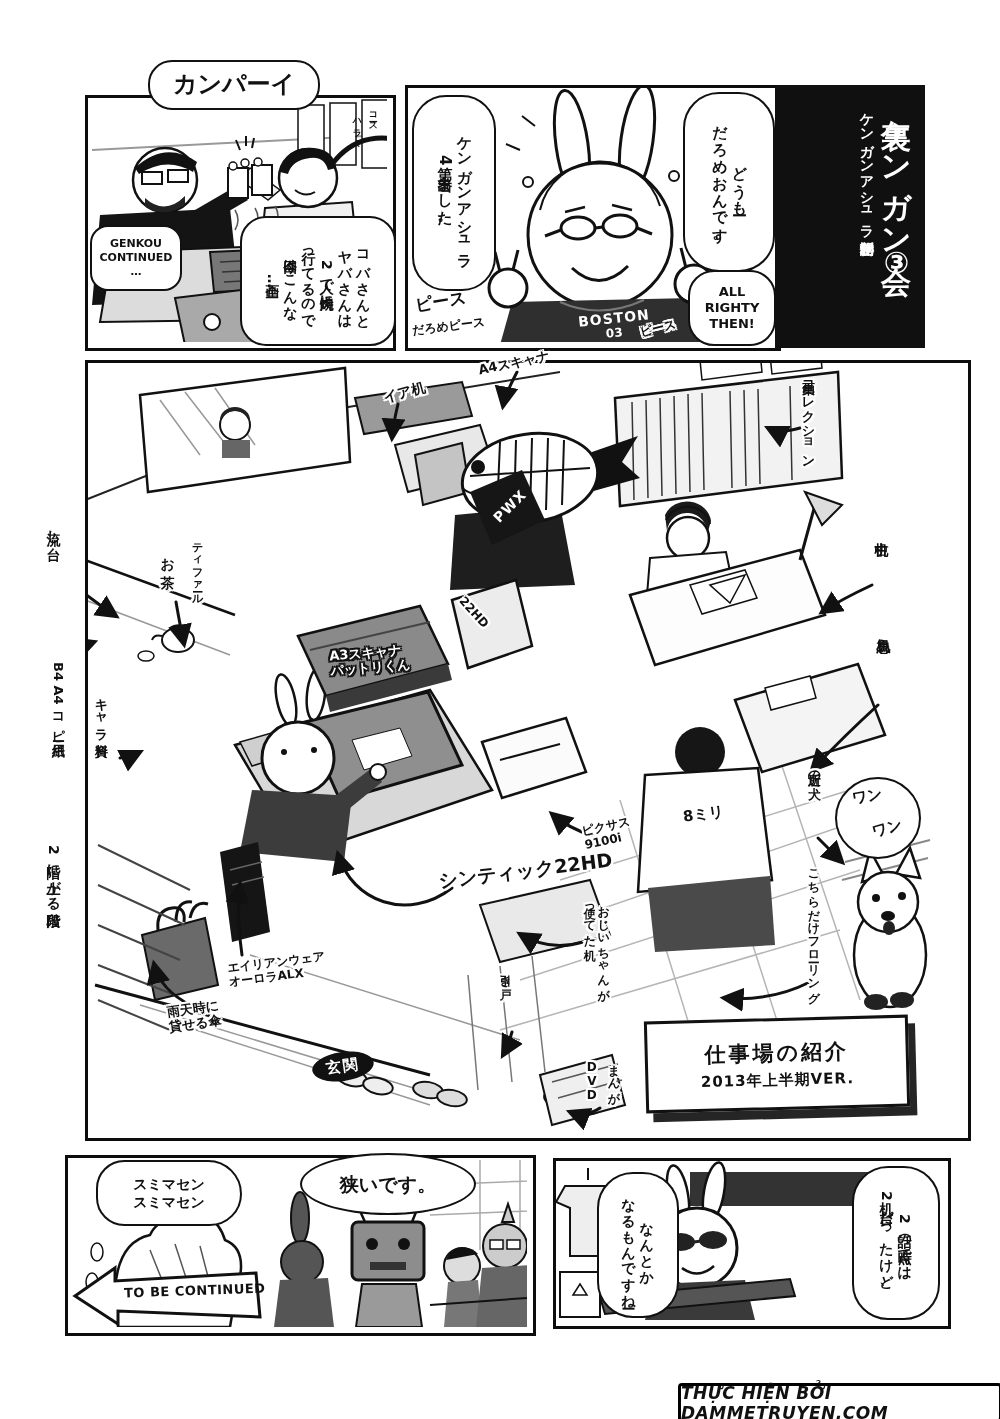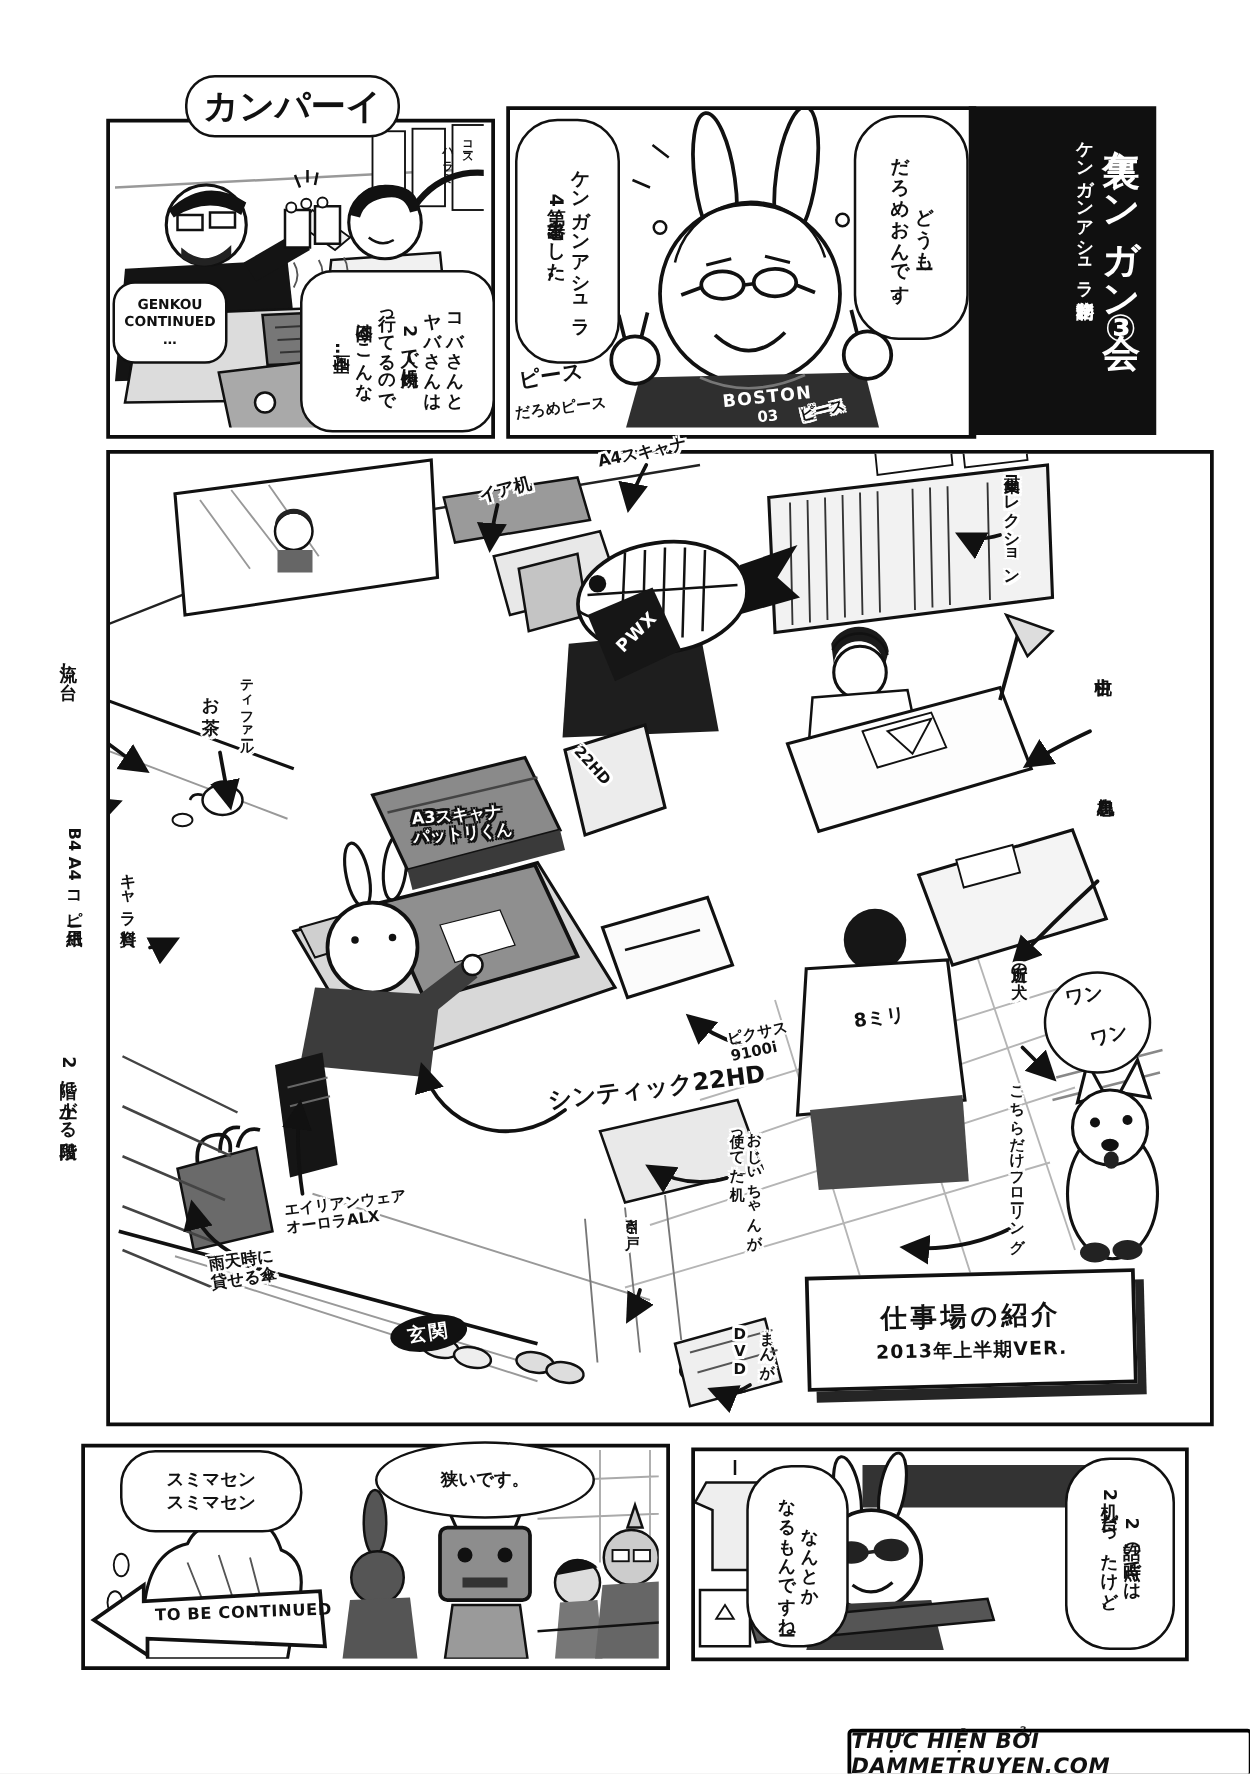--- a/index.html
+++ b/index.html
@@ -344,37 +344,40 @@
         <polygon points="655,1284 745,1280 755,1320 645,1320" fill="#3a3a3a"></polygon>
         <circle cx="662" cy="1290" r="10" fill="#fff" stroke="#111" stroke-width="2"></circle>
         <path d="M658,1282 L646,1262" stroke="#111" stroke-width="2.5"></path>
       </g>
       <polygon points="600,1297 790,1279 795,1296 605,1314" fill="#555" stroke="#111" stroke-width="2"></polygon>
       <rect x="560" y="1272" width="40" height="45" fill="#fff" stroke="#111" stroke-width="2"></rect>
       <path d="M573,1295 L580,1284 L587,1295 z" fill="none" stroke="#111" stroke-width="1.5"></path>
     </g>
   </svg>
 
-  <div class="bb" style="left:148px;top:60px;width:168px;height:46px;border-radius:24px;font-size:28px;">カンパーイ</div>
+  <div class="bb" style="left:148px;top:60px;width:168px;height:46px;border-radius:24px;font-size:24px;">カンパーイ</div>
   <div class="bb" style="left:90px;top:225px;width:88px;height:62px;border-radius:18px;font-size:11px;line-height:1.25;">GENKOU
 CONTINUED
 …</div>
   <div class="bb v" style="left:240px;top:216px;width:152px;height:126px;border-radius:26px;font-size:14px;">コバさんと
 ヤバさんは
 2人で焼肉に
 行ってるので
 今回はこんな
 企画…</div>
   <div class="lb v" style="left:352px;top:112px;font-size:9px;font-weight:700;">ハラミ</div>
   <div class="lb v" style="left:368px;top:106px;font-size:9px;font-weight:700;">コース</div>
 
   <div class="bb v" style="left:412px;top:95px;width:80px;height:192px;border-radius:34px;font-size:15px;">ケンガンアシュラ
 第4巻出ました。</div>
   <div class="bb v" style="left:683px;top:92px;width:88px;height:176px;border-radius:36px;font-size:15px;">どうもー
 だろめおんです。</div>
+  <div class="bb" style="left:688px;top:270px;width:84px;height:72px;border-radius:26px;font-size:13px;line-height:1.25;">ALL
+RIGHTY
+THEN!</div>
   <div class="lb ol" style="left:415px;top:292px;font-size:17px;transform:rotate(-9deg);">ピース</div>
   <div class="lb ol" style="left:412px;top:320px;font-size:12px;transform:rotate(-7deg);">だろめピース</div>
   <div class="lb wp" style="left:578px;top:310px;font-size:14px;letter-spacing:1px;transform:rotate(-6deg);z-index:6;">BOSTON</div>
   <div class="lb wp" style="left:606px;top:327px;font-size:12px;transform:rotate(-6deg);z-index:6;">03</div>
   <div class="lb ol" style="left:640px;top:322px;font-size:12px;transform:rotate(-14deg);z-index:6;">ピース</div>
 
   <div class="lb ol" style="left:478px;top:356px;font-size:13px;transform:rotate(-12deg);">A4スキャナ</div>
   <div class="lb ol" style="left:383px;top:384px;font-size:14px;transform:rotate(-15deg);">イア机</div>
   <div class="lb ol v" style="left:800px;top:372px;font-size:13px;">画集コレクション</div>
   <div class="lb ol v" style="left:874px;top:532px;font-size:14px;">中古机</div>
@@ -409,21 +412,21 @@
   <div class="lb ol v" style="left:93px;top:690px;font-size:13px;">キャラ資料</div>
   <div class="lb wp" style="left:490px;top:498px;font-size:14px;transform:rotate(-45deg);letter-spacing:1px;">PWX</div>
 
   <div id="sign">
     <span class="l1">仕事場の紹介</span>
     <span class="l2">2013年上半期VER.</span>
   </div>
 
   <div class="bb" style="left:96px;top:1160px;width:142px;height:62px;border-radius:30px 36px 34px 30px;font-size:14px;">スミマセン
 スミマセン</div>
-  <div class="bb" style="left:300px;top:1153px;width:172px;height:58px;border-radius:50%;font-size:14px;">狭いです。</div>
+  <div class="bb" style="left:300px;top:1153px;width:172px;height:58px;border-radius:50%;font-size:19px;">狭いです。</div>
   <div class="tbc" style="left:124px;top:1283px;font-size:13px;transform:rotate(-2deg);">TO BE CONTINUED</div>
 
   <div class="bb v" style="left:597px;top:1172px;width:78px;height:142px;border-radius:36px;font-size:14px;">なんとか
 なるもんですねー</div>
   <div class="bb v" style="left:852px;top:1166px;width:84px;height:150px;border-radius:36px;font-size:14px;">2話の時点では
 机2台だったけど、</div>
 
   <div id="footer-credit">
     <span>THỰC HIỆN BỞI DAMMETRUYEN.COM</span>
   </div>

